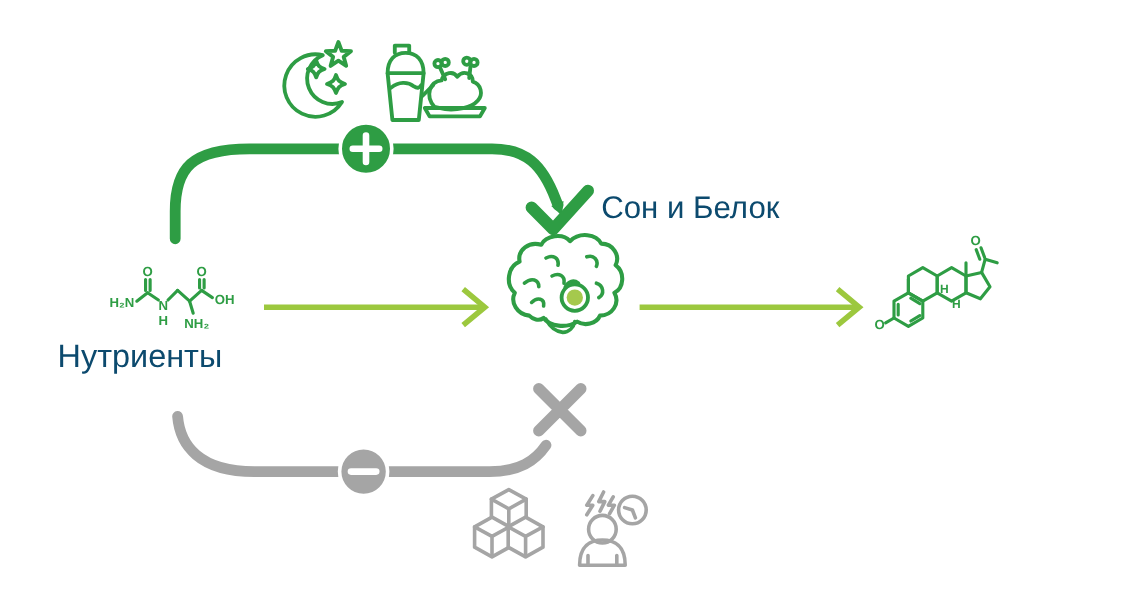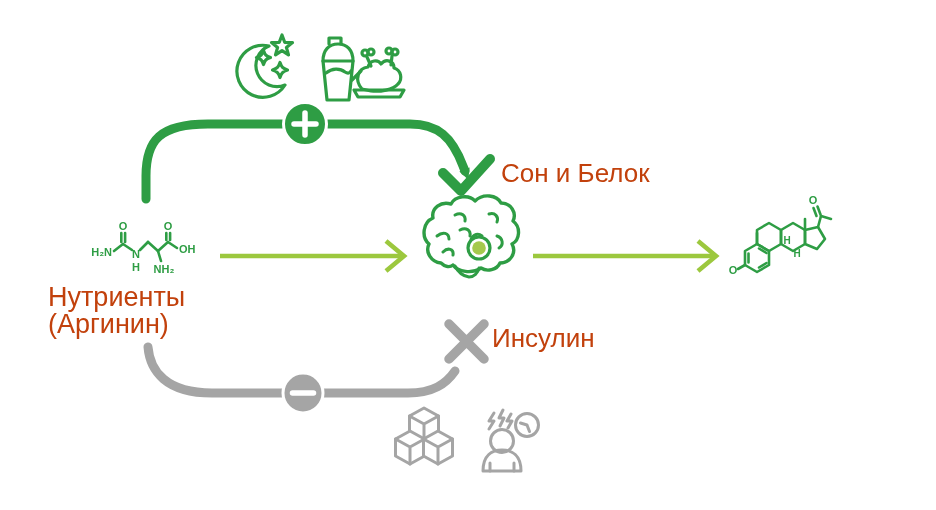--- a/index.html
+++ b/index.html
@@ -1,21 +1,21 @@
 <!DOCTYPE html>
 <html><head>
 <meta charset="utf-8">
 <style>
   html,body{margin:0;padding:0;background:#fff;}
   .canvas{
     position:relative;width:936px;height:510px;background:#ffffff;overflow:hidden;
     font-family:"Liberation Sans","DejaVu Sans",sans-serif;color:#2a2a2a;
   }
   .canvas svg{position:absolute;left:0;top:0;}
-  .label{position:absolute;font-weight:500;color:#c2410c;}
+  .label{position:absolute;font-weight:500;color:#0c4a6e;}
   .label.center{}
   .node-label{font-size:27px;line-height:27px;}
   .side-label{font-size:26px;line-height:25px;}
   .atom{font-family:"Liberation Sans","DejaVu Sans",sans-serif;font-weight:700;fill:#2e9d44;}
 </style>
 </head>
 <body>
 
 <div class="canvas">
 
@@ -158,26 +158,24 @@
       <path d="M 490 471 L 490 463 M 514 471 L 514 463"></path>
       <g>
         <circle cx="527" cy="425" r="11.5"></circle>
         <path d="M 527 425 L 520.5 423 M 527 425 L 529.5 431.5"></path>
       </g>
     </g>
   </svg>
 
   <div class="label node-label center" style="left:48px;top:284px;width:200px;">
     <div>Нутриенты</div>
-    <div>(Аргинин)</div>
   </div>
 
 
   <div class="label node-label center" style="left:688px;top:284px;width:200px;">
   </div>
 
   <div class="label side-label" style="left:501px;top:161px;">Сон и Белок</div>
 
   <div class="label side-label" style="left:492px;top:326px;">
-    <div>Инсулин</div>
   </div>
 
 </div>
 
 </body></html>

